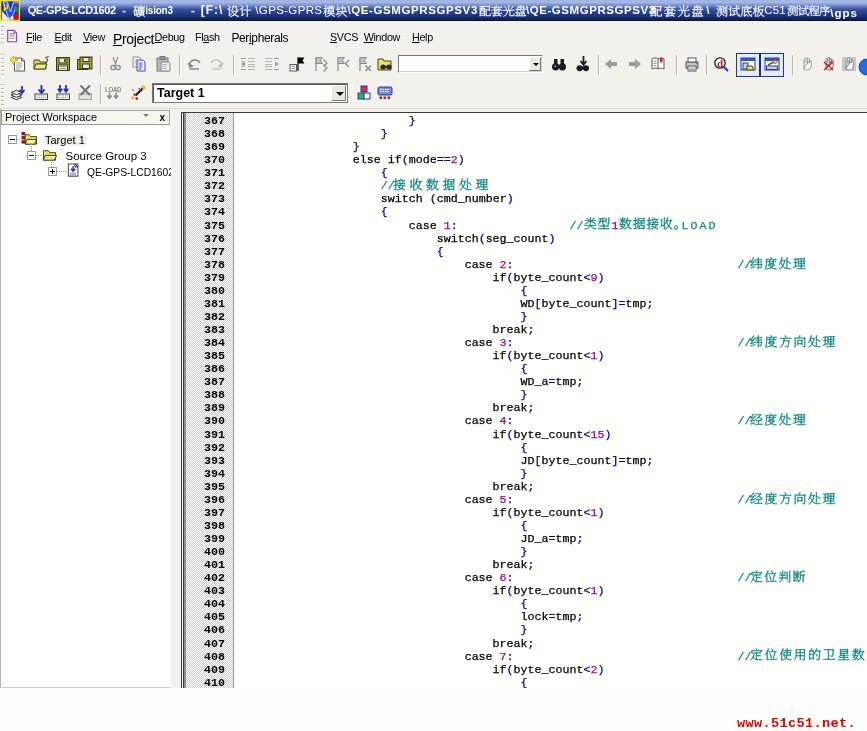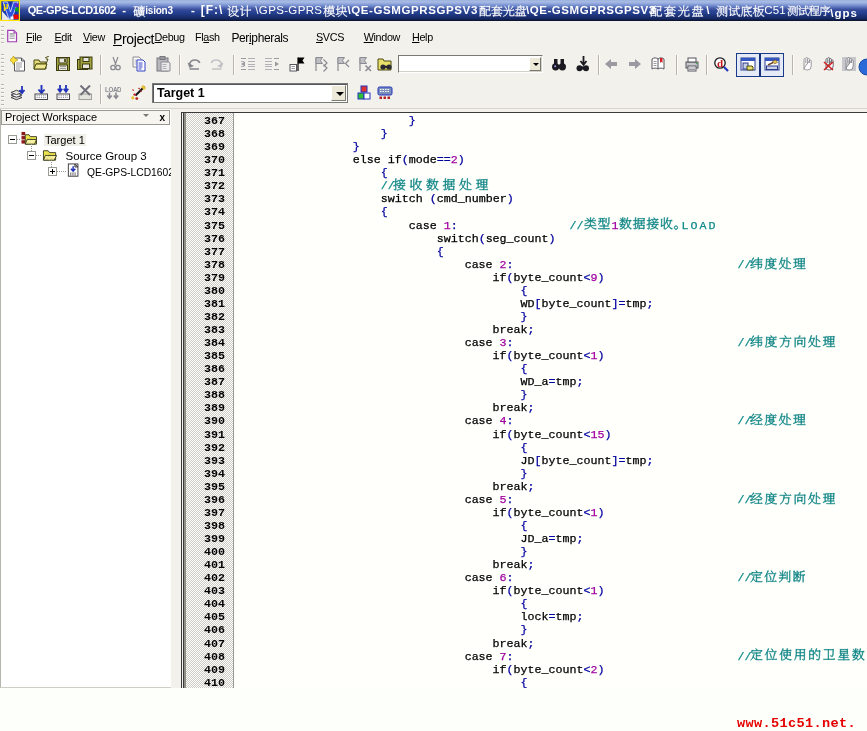--- a/index.html
+++ b/index.html
@@ -121,21 +121,21 @@
     <path d="M4 5h6M4 7.5h6M4 10h6" stroke="#8a8a92" stroke-width="1.2"></path>
   </svg>
 <div class="abs" style="left:26px;top:30.8px;font-size:10.8px;letter-spacing:-0.35px;color:#000"><span style="text-decoration:underline">F</span>ile</div>
 <div class="abs" style="left:54.5px;top:30.8px;font-size:10.8px;letter-spacing:-0.35px;color:#000"><span style="text-decoration:underline">E</span>dit</div>
 <div class="abs" style="left:83px;top:30.8px;font-size:10.8px;letter-spacing:-0.35px;color:#000"><span style="text-decoration:underline">V</span>iew</div>
 <div class="abs" style="left:113px;top:30.8px;font-size:14px;letter-spacing:-0.35px;color:#000"><span style="text-decoration:underline">P</span>roject</div>
 <div class="abs" style="left:154.6px;top:30.8px;font-size:10.8px;letter-spacing:-0.35px;color:#000"><span style="text-decoration:underline">D</span>ebug</div>
 <div class="abs" style="left:195px;top:30.8px;font-size:10.8px;letter-spacing:-0.35px;color:#000">Fl<span style="text-decoration:underline">a</span>sh</div>
 <div class="abs" style="left:231.4px;top:30.8px;font-size:12px;letter-spacing:-0.35px;color:#000">Per<span style="text-decoration:underline">i</span>pherals</div>
 <div class="abs" style="left:293.7px;top:48px;font-size:15px;letter-spacing:-0.35px;color:#000"><span style="text-decoration:underline">T</span>ools</div>
-<div class="abs" style="left:316px;top:30.8px;font-size:10.8px;letter-spacing:-0.35px;color:#000"><span style="text-decoration:underline">S</span>VCS</div>
+<div class="abs" style="left:330px;top:30.8px;font-size:10.8px;letter-spacing:-0.35px;color:#000"><span style="text-decoration:underline">S</span>VCS</div>
 <div class="abs" style="left:363.7px;top:30.8px;font-size:10.8px;letter-spacing:-0.35px;color:#000"><span style="text-decoration:underline">W</span>indow</div>
 <div class="abs" style="left:412px;top:30.8px;font-size:10.8px;letter-spacing:-0.35px;color:#000"><span style="text-decoration:underline">H</span>elp</div>
 <div class="abs" style="left:0;top:50px;width:867px;height:29px;background:#f2f1ec"></div>
 <div style="position:absolute;left:1px;top:54px;width:3px;height:22px;background:repeating-linear-gradient(180deg,#b8b6ac 0 1px,#fcfbf6 1px 2px,transparent 2px 4px)"></div>
 <svg style="position:absolute;left:10px;top:56px" width="16" height="16" viewBox="0 0 16 16">
     <path d="M4.5 2h7l3 3v10H4.5z" fill="#fff" stroke="#55555e"></path>
     <path d="M11.5 2v3h3" fill="none" stroke="#55555e"></path>
     <path d="M6 7h6M6 9h6M6 11h6M6 13h4" stroke="#9a9aa0"></path>
     <path d="M3.5 0l1.5 2.5L8 4 5 5.5 3.5 8.5 2 5.5-1 4l3-1.5z" fill="#ffe13e" stroke="#9a8a00" stroke-width=".6"></path>
   </svg>

